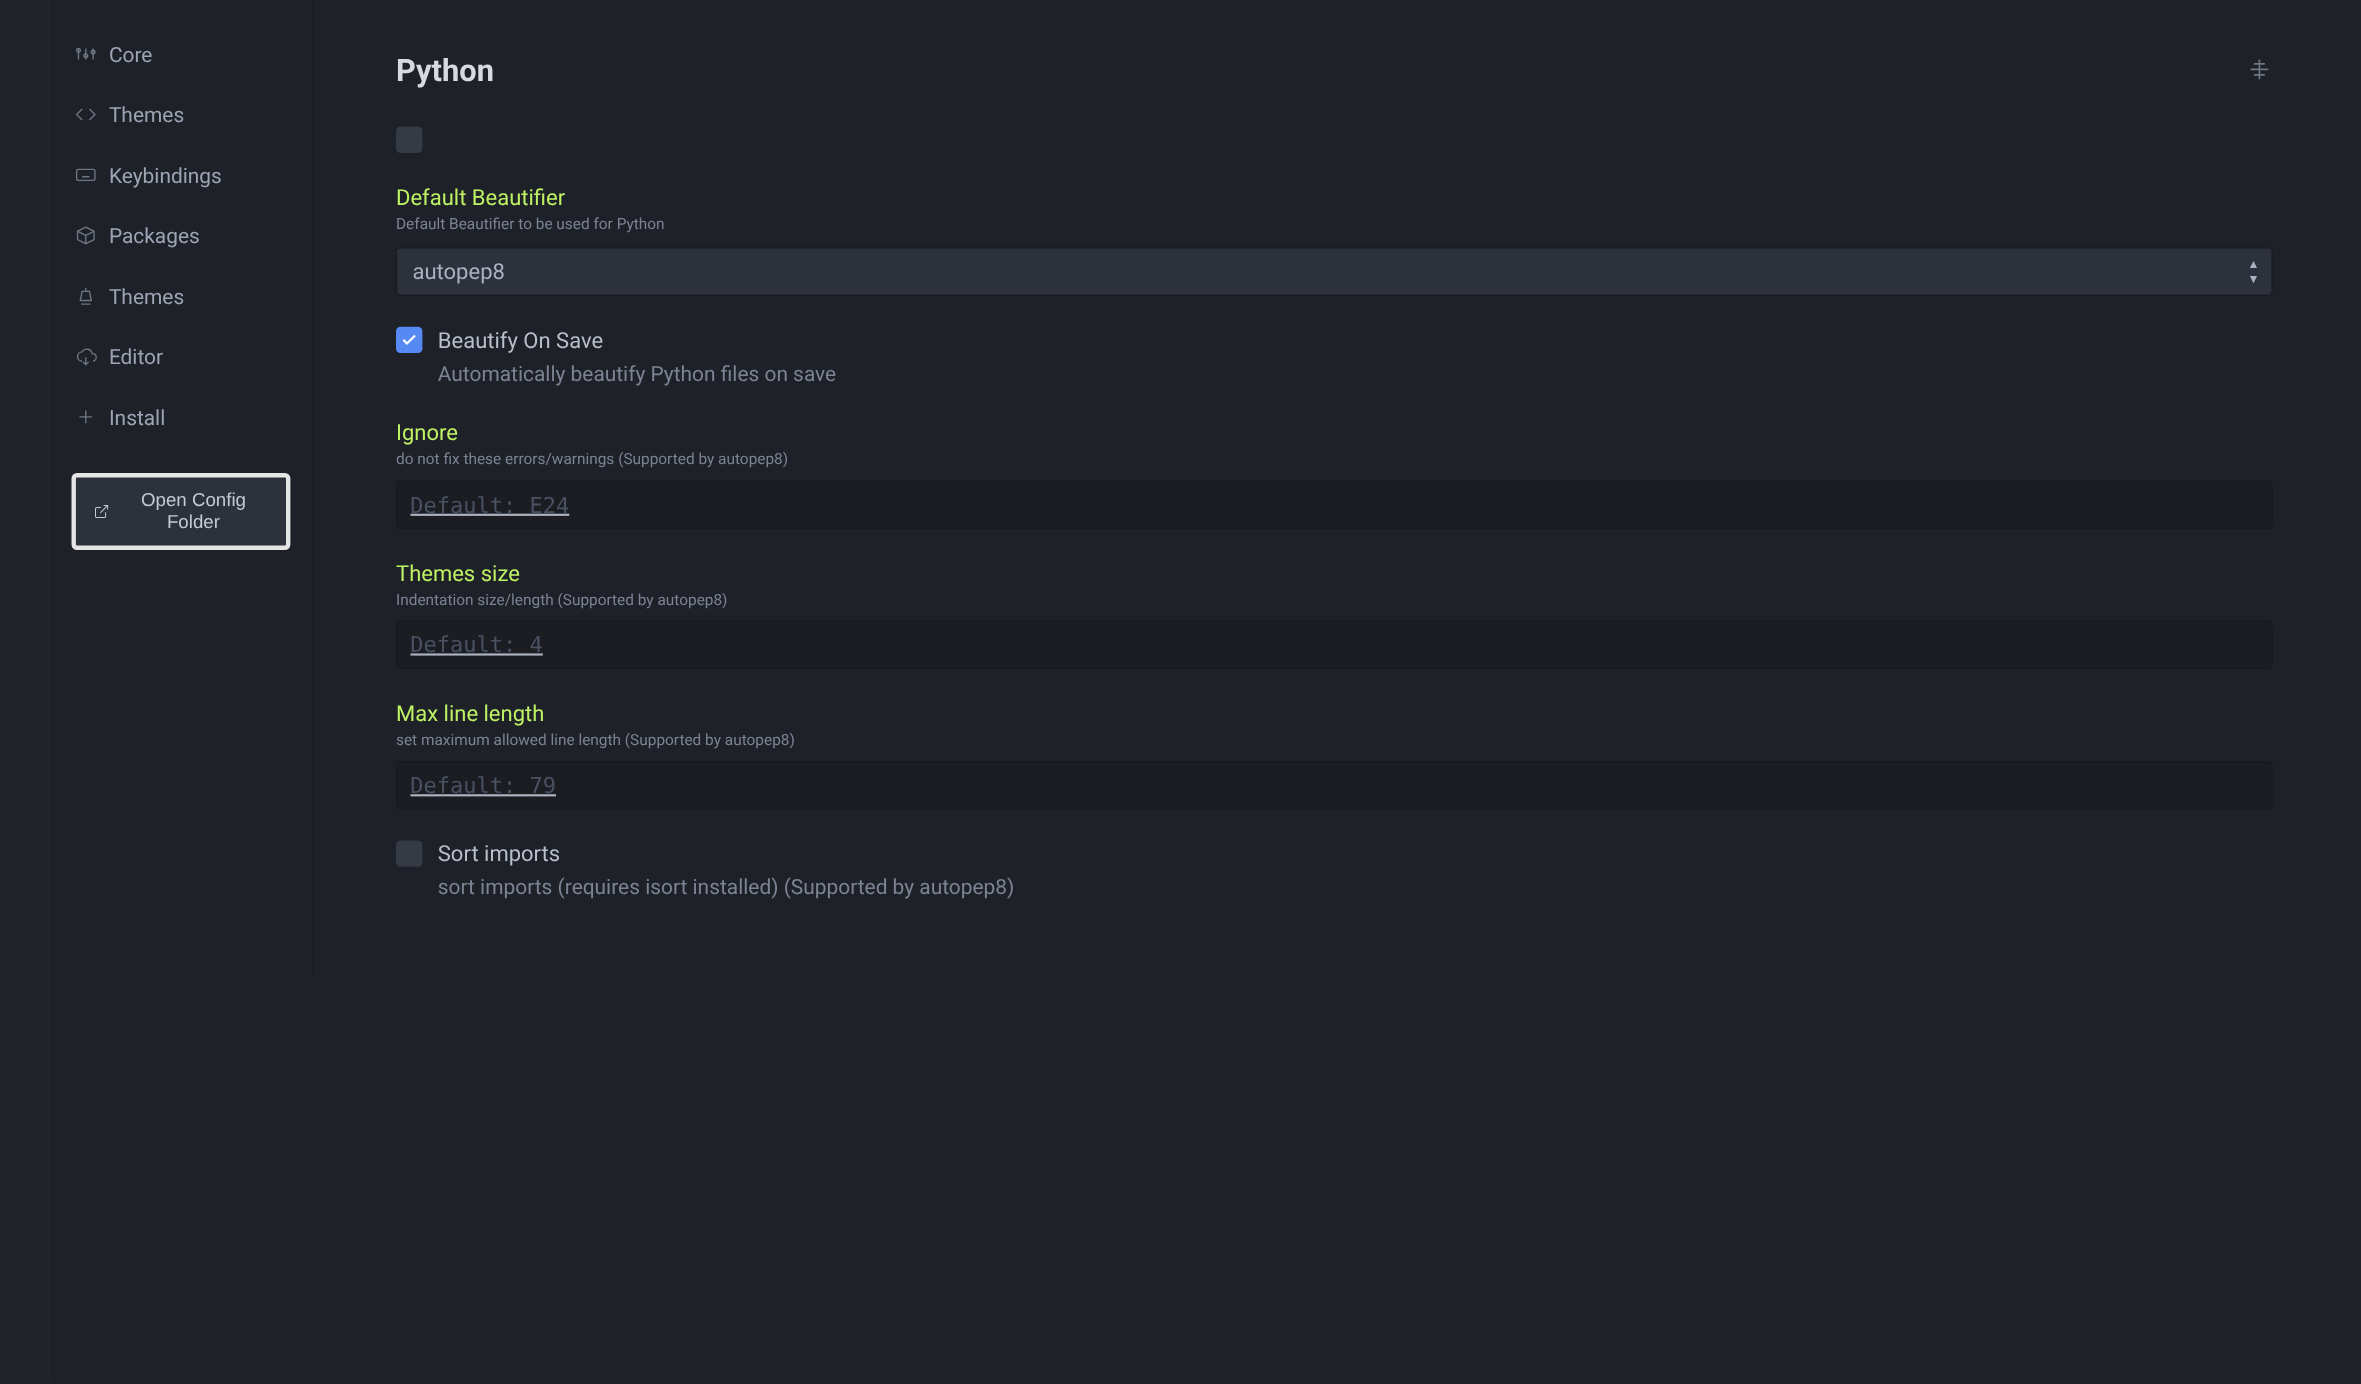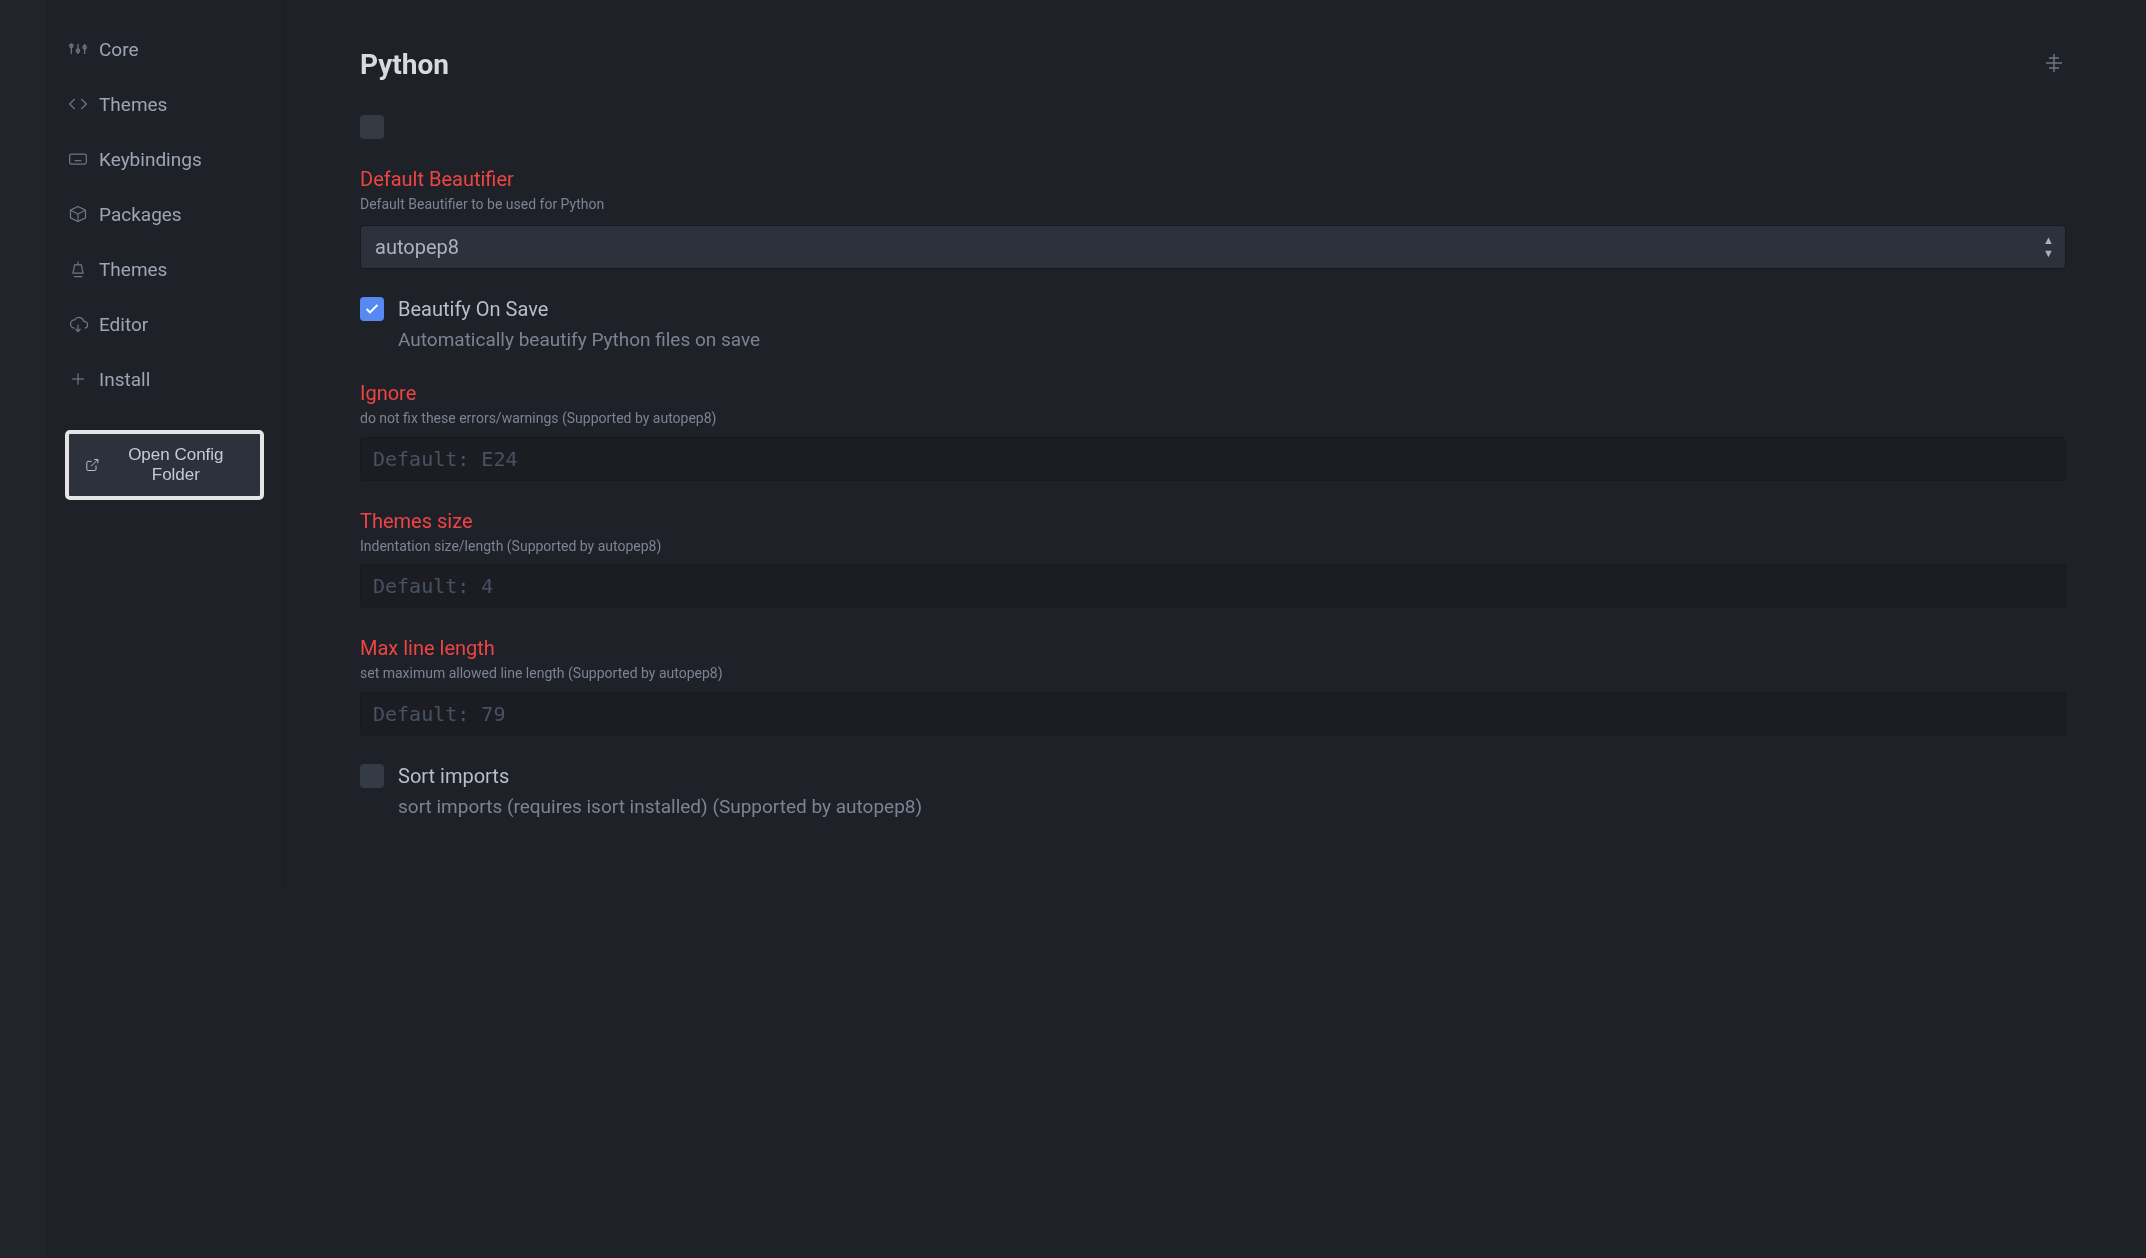--- a/index.html
+++ b/index.html
@@ -200,33 +200,34 @@
     .text-input {
       width: 100%;
       background: #1b1d23;
       border: 1px solid #181a1f;
       border-radius: 4px;
       padding: 9px 12px;
       font-size: 20px;
       color: #abb2bf;
       font-family: "SF Mono", Menlo, Monaco, monospace;
       margin-top: 8px;
+      text-decoration: underline;
     }
     
     .text-input::placeholder {
       color: #495162;
     }
     
     .field-row {
       margin-bottom: 26px;
     }
     
     .field-label {
       font-size: 20px;
-      color: #ef4444;
+      color: #bef264;
       line-height: 1.4;
     }
     
     .field-desc {
       font-size: 14px;
       color: #7c8393;
       margin-top: 2px;
       line-height: 1.4;
     }
   </style>

